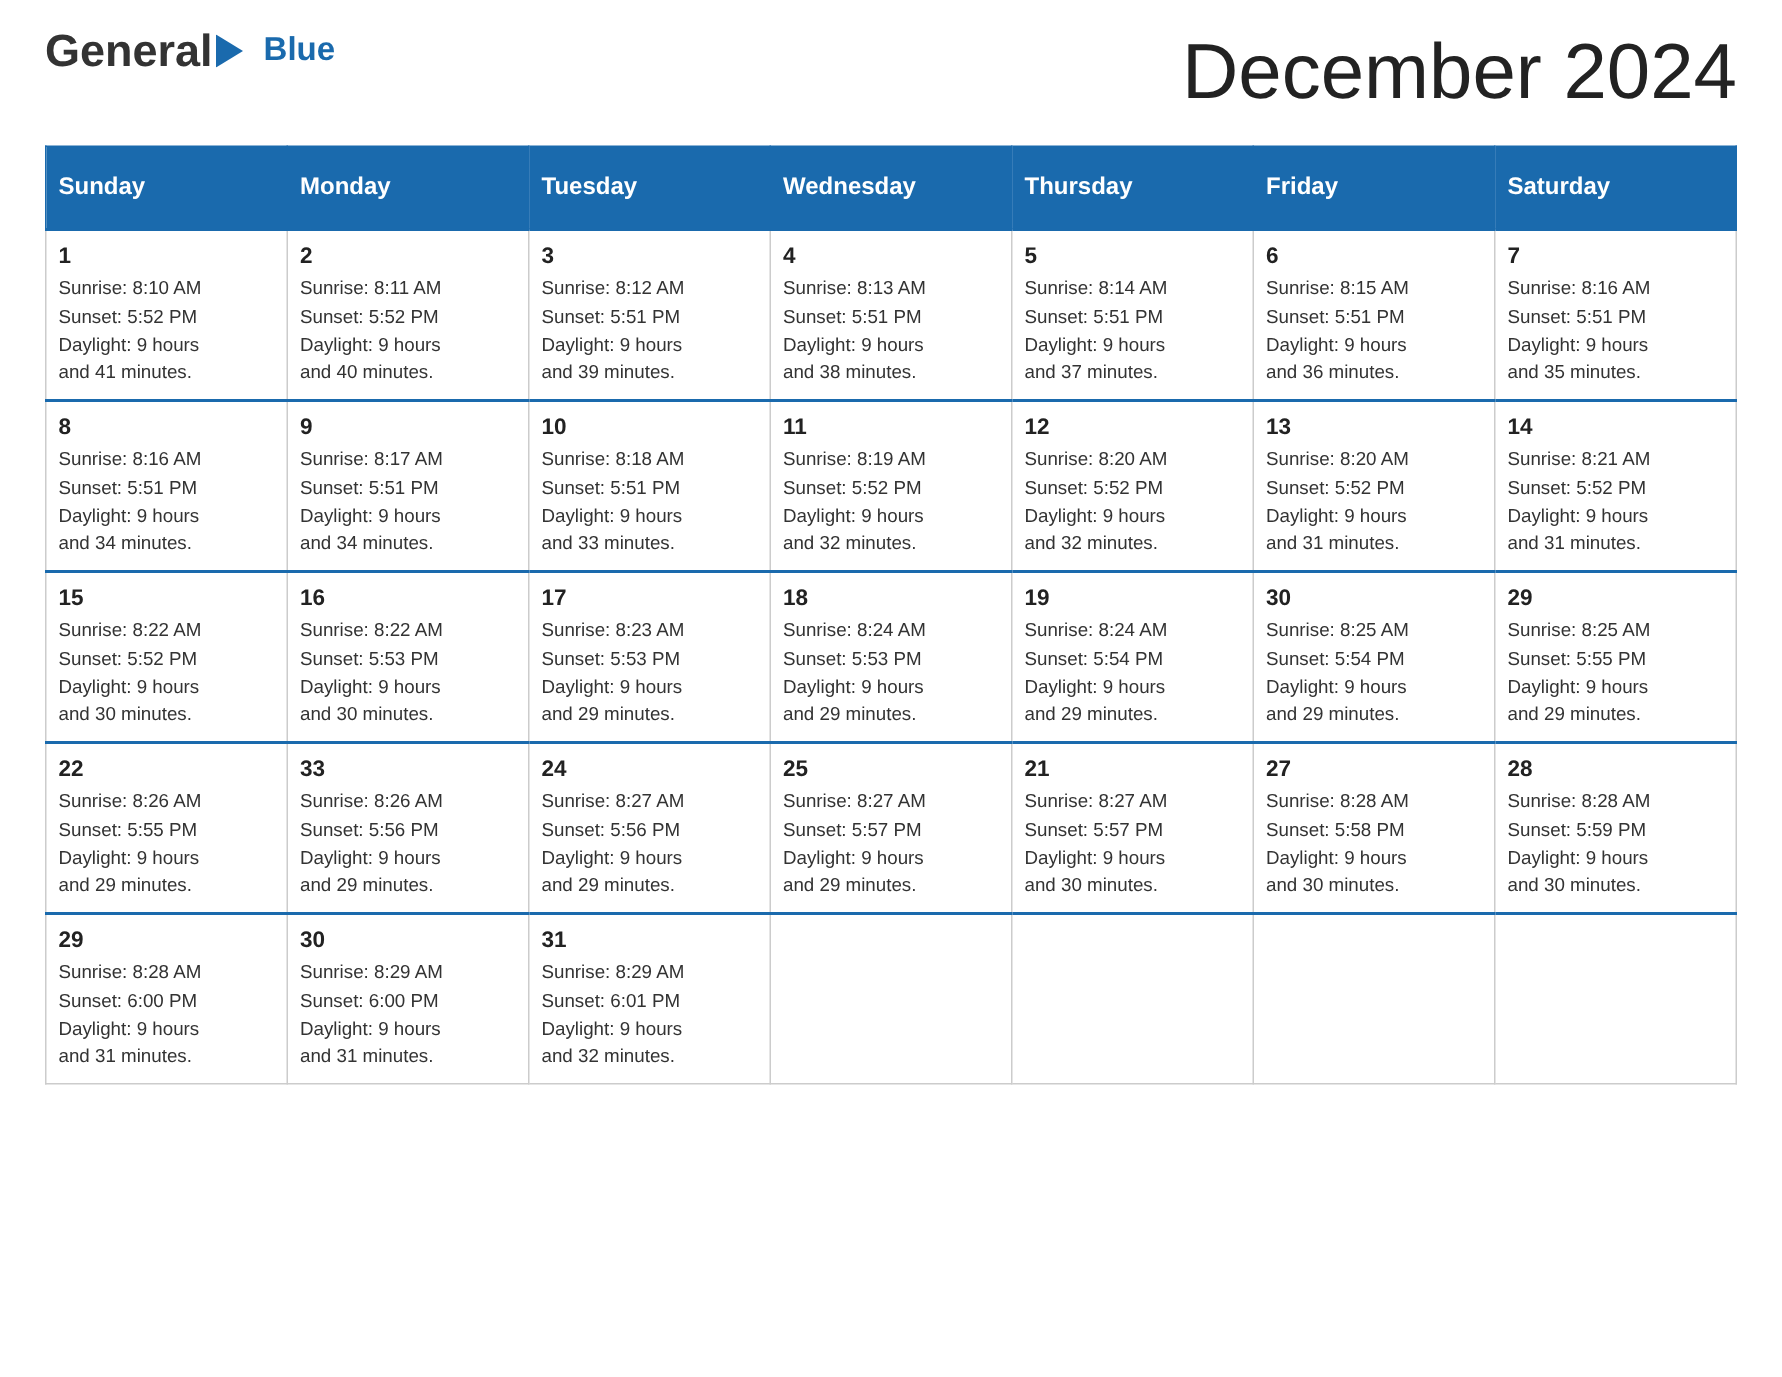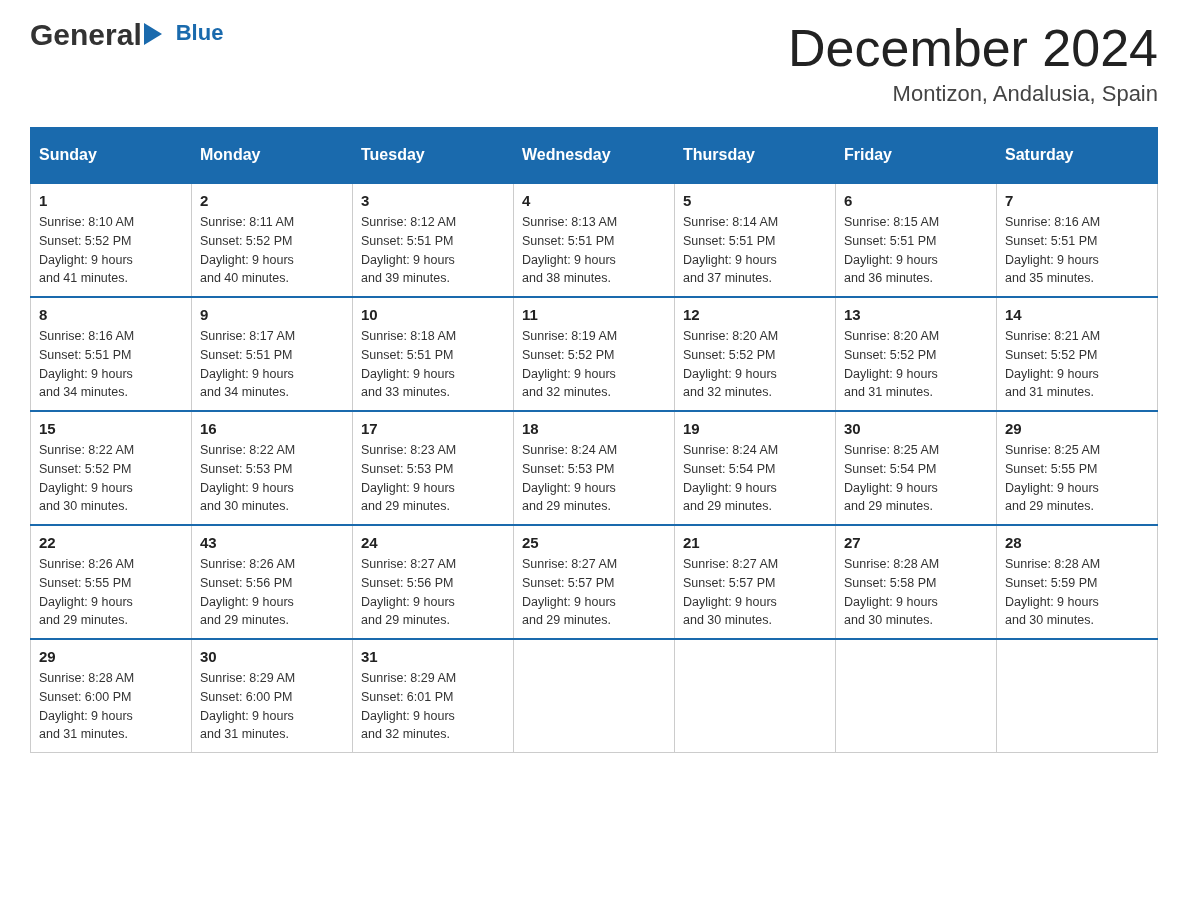--- a/index.html
+++ b/index.html
@@ -27,21 +27,21 @@
       color: #333;
       line-height: 1;
     }
     .logo-blue {
       font-size: 22px;
       font-weight: bold;
       color: #1a6aad;
       margin-left: 14px;
     }
     .title-area {
-      text-align: right;
+      text-align: left;
     }
     .month-title {
       font-size: 52px;
       font-weight: 300;
       color: #222;
       line-height: 1.1;
     }
     .location-title {
       font-size: 22px;
       color: #444;
@@ -100,21 +100,20 @@
       <span style="display:inline-block; margin-left:2px; margin-top:2px;">
         <svg width="18" height="22" viewBox="0 0 18 22">
             <polygon points="0,0 18,11 0,22" fill="#1a6aad"></polygon>
           </svg>
       </span>
     </div>
     <span class="logo-blue">Blue</span>
   </div>
   <div class="title-area">
     <div class="month-title">December 2024</div>
-    <div class="location-title">Montizon, Andalusia, Spain</div>
   </div>
 </div>
 
 <table class="calendar-table">
   <thead>
     <tr>
     <th>Sunday</th>
         <th>Monday</th>
         <th>Tuesday</th>
         <th>Wednesday</th>
@@ -323,21 +322,21 @@
         <td>
         <div class="day-number">22</div>
         <div class="day-info">
           Sunrise: 8:26 AM<br>
           Sunset: 5:55 PM<br>
           Daylight: 9 hours<br>
           and 29 minutes.
         </div>
       </td>
         <td>
-        <div class="day-number">43</div>
+        <div class="day-number">33</div>
         <div class="day-info">
           Sunrise: 8:26 AM<br>
           Sunset: 5:56 PM<br>
           Daylight: 9 hours<br>
           and 29 minutes.
         </div>
       </td>
         <td>
         <div class="day-number">24</div>
         <div class="day-info">

